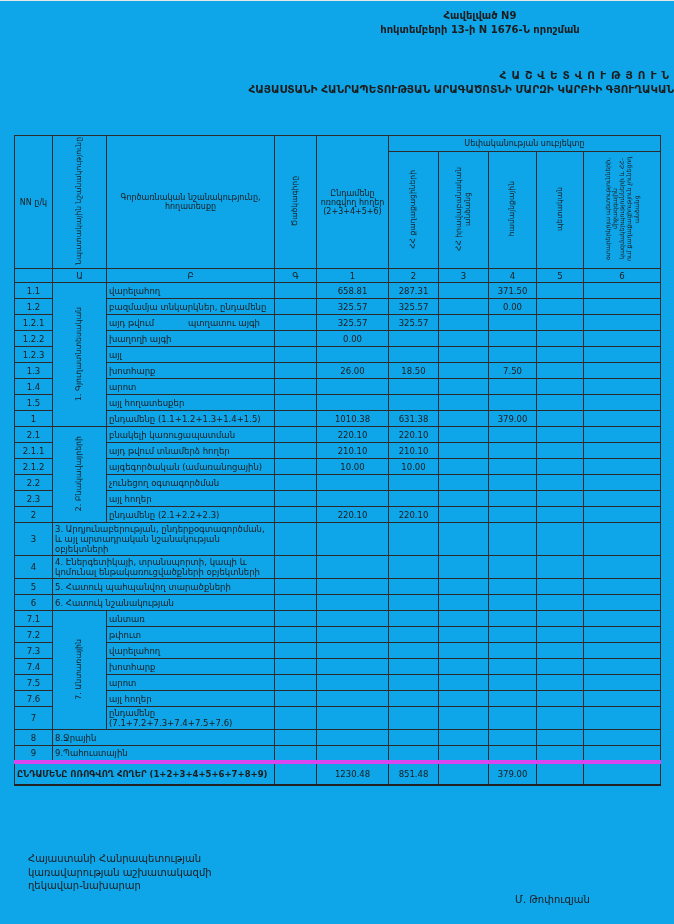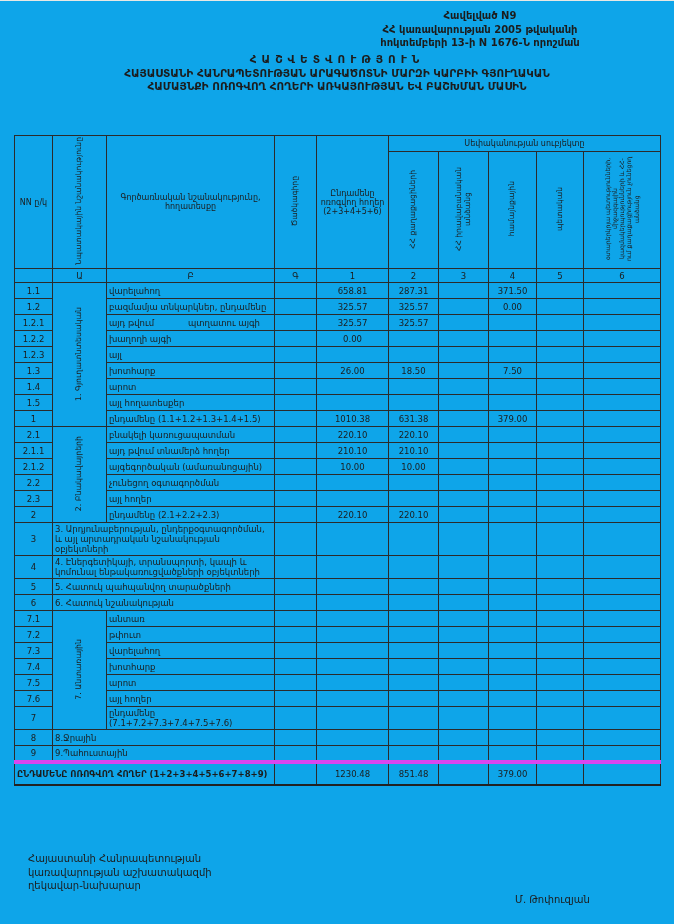--- a/index.html
+++ b/index.html
@@ -10,22 +10,22 @@
     background: #0ea5e9;
     font-family: "DejaVu Sans", sans-serif;
     color: #1c1c1c;
     overflow: hidden;
   }
   .gov-ref {
     position: absolute; top: 8px; left: 290px; width: 380px;
     text-align: center; font-size: 10px; font-weight: bold; line-height: 1.35;
   }
   .doc-title {
-    position: absolute; top: 52px; left: 0; width: 674px;
-    text-align: center; font-weight: bold; font-size: 10.5px; line-height: 1.3;
+    position: absolute; top: 68px; left: 0; width: 674px;
+    text-align: right; font-weight: bold; font-size: 10.5px; line-height: 1.3;
   }
   .doc-title .t1 { letter-spacing: 5px; }
   table.report {
     position: absolute; top: 134px; left: 14px;
     width: 646px;
     border-collapse: collapse; table-layout: fixed;
     font-size: 8.5px;
   }
   table.report th, table.report td {
     border: 1px solid #2b2b2b;
@@ -72,28 +72,26 @@
     font-size: 10px;
   }
 </style>
 </head>
 <body>
 
 <div class="page">
 
   <div class="gov-ref">
     <div>Հավելված N9</div>
-    <div>ՀՀ կառավարության 2005 թվականի</div>
     <div>հոկտեմբերի 13-ի N 1676-Ն որոշման</div>
   </div>
 
   <div class="doc-title">
     <div class="t1">ՀԱՇՎԵՏՎՈՒԹՅՈՒՆ</div>
     <div>ՀԱՅԱՍՏԱՆԻ ՀԱՆՐԱՊԵՏՈՒԹՅԱՆ ԱՐԱԳԱԾՈՏՆԻ ՄԱՐԶԻ ԿԱՐԲԻԻ ԳՅՈՒՂԱԿԱՆ</div>
-    <div>ՀԱՄԱՅՆՔԻ ՈՌՈԳՎՈՂ ՀՈՂԵՐԻ ԱՌԿԱՅՈՒԹՅԱՆ ԵՎ ԲԱՇԽՄԱՆ ՄԱՍԻՆ</div>
   </div>
 
   <table class="report">
     <colgroup>
       <col style="width:38px">
         <col style="width:54px">
         <col style="width:168px">
         <col style="width:42px">
       <col style="width:72px">
         <col style="width:50px">

